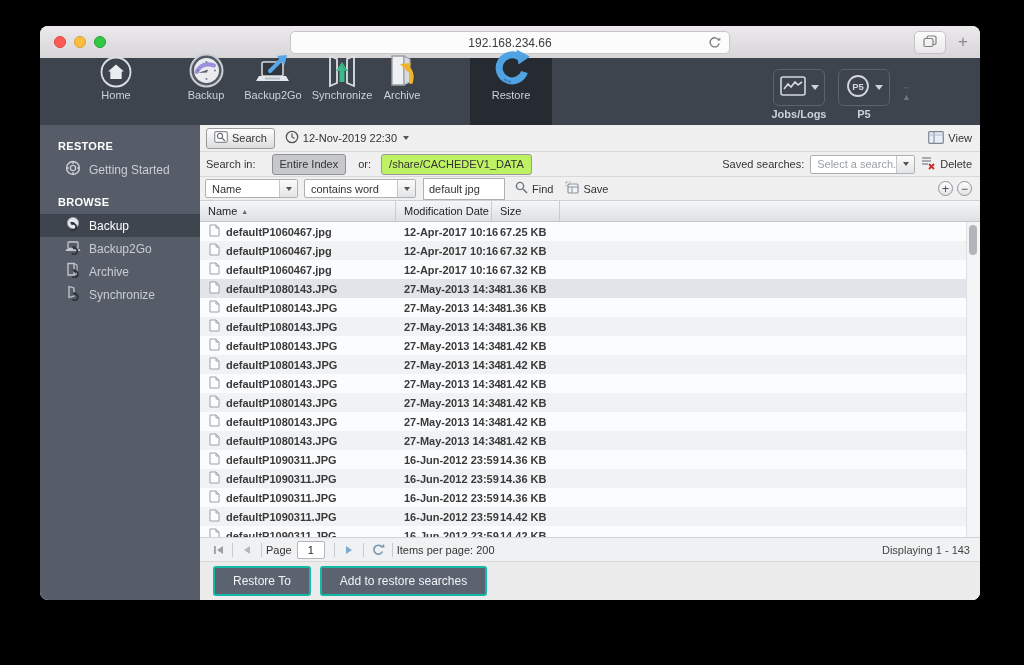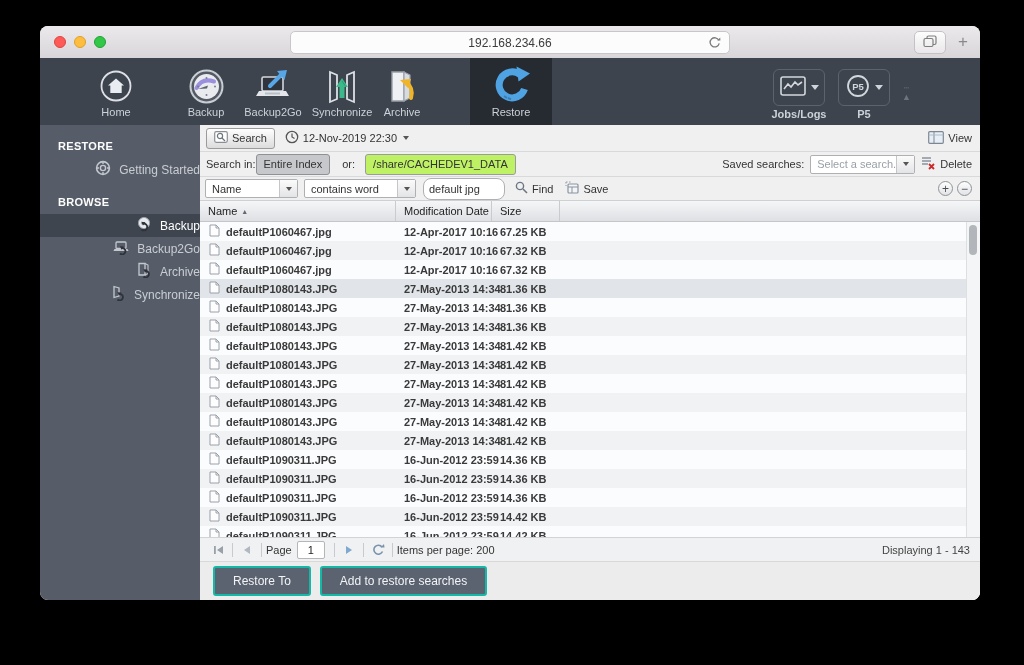--- a/index.html
+++ b/index.html
@@ -20,53 +20,53 @@
           align-items:center;justify-content:center;font-size:12px;color:#3c3c3c;}
   .urlreload{position:absolute;right:7px;top:3px;}
   .chromebtns{position:absolute;right:34px;top:5px;display:flex;gap:6px;}
   .chrome-btn{width:30px;height:21px;border:1px solid #c4c2c4;border-radius:5px;
               background:linear-gradient(#fdfdfd,#e9e7e9);display:flex;align-items:center;justify-content:center;}
   .newtab{position:absolute;right:6px;top:5px;width:22px;height:21px;display:flex;align-items:center;
           justify-content:center;color:#8a8a8a;font-size:17px;font-weight:400;}
   
   .apptoolbar{position:absolute;left:0;top:32px;width:100%;height:67px;background:#3e444d;}
   .titem{position:absolute;top:0;height:67px;display:flex;flex-direction:column;align-items:center;
-         justify-content:flex-end;padding-bottom:7px;box-sizing:border-box;color:#ccd2d9;font-size:11px;}
+         justify-content:flex-end;padding-bottom:24px;box-sizing:border-box;color:#ccd2d9;font-size:11px;}
   .titem .ic{height:40px;display:flex;align-items:center;justify-content:center;}
   .titem.selected{background:#262a31;}
   .tright-btn{position:absolute;top:11px;width:52px;height:37px;border:1px solid #5c636e;border-radius:6px;
               display:flex;align-items:center;justify-content:center;gap:5px;box-sizing:border-box;}
   .tright-label{position:absolute;top:50px;font-size:11px;color:#ccd2d9;width:80px;text-align:center;font-weight:bold;}
   .caret{width:0;height:0;border-left:4px solid transparent;border-right:4px solid transparent;
          border-top:5px solid #cfd4da;}
   .collapse{position:absolute;left:862px;top:26px;color:#6d7480;font-size:9px;line-height:9px;text-align:center;}
   
   .sidebar{position:absolute;left:0;top:99px;width:160px;height:475px;background:#575d68;}
   .sb-title{padding:15px 0 6px 18px;font-size:11px;font-weight:bold;color:#fdfdfd;letter-spacing:.3px;}
   .sb-item{height:23px;display:flex;align-items:center;padding-left:25px;gap:8px;
-           font-size:12px;color:#c9cdd3;cursor:default;justify-content:flex-end;}
+           font-size:12px;color:#c9cdd3;cursor:default;}
   .sb-item.selected{background:#3f454e;color:#fff;}
   
   .content{position:absolute;left:160px;top:99px;width:780px;height:475px;background:#fff;}
   .bar{position:relative;width:100%;box-sizing:border-box;background:#f0f0f1;border-bottom:1px solid #d8d9da;
        display:flex;align-items:center;font-size:11px;color:#333;}
   .barA{height:27px;padding-left:6px;}
   .barB{height:25px;padding-left:6px;}
   .barC{height:24px;padding-left:5px;border-bottom:1px solid #cfd0d2;}
   .btn3d{display:inline-flex;align-items:center;gap:4px;height:19px;padding:0 7px;border:1px solid #9b9b9b;
          border-radius:3px;background:linear-gradient(#fefefe,#dcdcdc);font-size:11px;color:#333;}
   .btn3d.pressed{background:#c6c8cb;border-color:#8f9194;}
   .btn3d.white{background:#bef264;}
   .flat{display:inline-flex;align-items:center;gap:4px;font-size:11px;color:#333;}
   .select{display:inline-flex;align-items:center;height:19px;border:1px solid #aeb0b3;background:#fff;
           border-radius:2px;box-sizing:border-box;font-size:11px;color:#333;}
   .select .sval{padding:0 6px;flex:1;white-space:nowrap;overflow:hidden;}
   .select .sarrow{width:17px;align-self:stretch;border-left:1px solid #c4c6c9;
           background:linear-gradient(#fbfbfb,#e3e4e6);display:flex;align-items:center;justify-content:center;}
-  .tinput{height:19px;border:1px solid #aeb0b3;background:#fff;border-radius:8px;box-sizing:border-box;
+  .tinput{height:19px;border:1px solid #aeb0b3;background:#fff;border-radius:0;box-sizing:border-box;
           font-size:11px;color:#333;padding:10px 5px;display:flex;align-items:center;}
   .rightgrp{position:absolute;right:8px;top:0;height:100%;display:flex;align-items:center;gap:6px;}
   .circlebtn{width:15px;height:15px;border-radius:50%;border:1px solid #8f9399;box-sizing:border-box;
              background:linear-gradient(#fefefe,#e2e3e5);color:#4a4e54;font-size:12px;line-height:12px;
              display:flex;align-items:center;justify-content:center;}
   
   .thead{display:grid;grid-template-columns:196px 96px 68px 1fr;height:21px;box-sizing:border-box;
          background:linear-gradient(#f5f6f8,#dee0e3);border-bottom:1px solid #c4c6c9;font-size:11px;color:#222;}
   .thcell{display:flex;align-items:center;padding-left:8px;border-right:1px solid #c9cbce;gap:4px;}
   .thcell:last-child{border-right:none;}
@@ -323,21 +323,21 @@
                 <path d="M0.7 4 H15.3" stroke="#aebbc9" stroke-width="1"></path>
               </svg>
           </span>
           <span>View</span>
         </span>
       </div>
     </div>
 
     <div class="bar barB">
       <span>Search in:</span>
-      <span class="btn3d pressed" style="margin-left:0;">Entire Index</span>
+      <span class="btn3d pressed" style="margin-left:16px;">Entire Index</span>
       <span style="margin-left:12px;">or:</span>
       <span class="btn3d white" style="margin-left:10px;">/share/CACHEDEV1_DATA</span>
       <div class="rightgrp">
         <span>Saved searches:</span>
         <span class="select" style="width:105px;">
           <span class="sval" style="color:#9aa0a6;">Select a search...</span>
           <span class="sarrow">
               <span style="border-top:4px solid #555;border-left:3.5px solid transparent;border-right:3.5px solid transparent;width:0;height:0;"></span>
             </span>
         </span>

